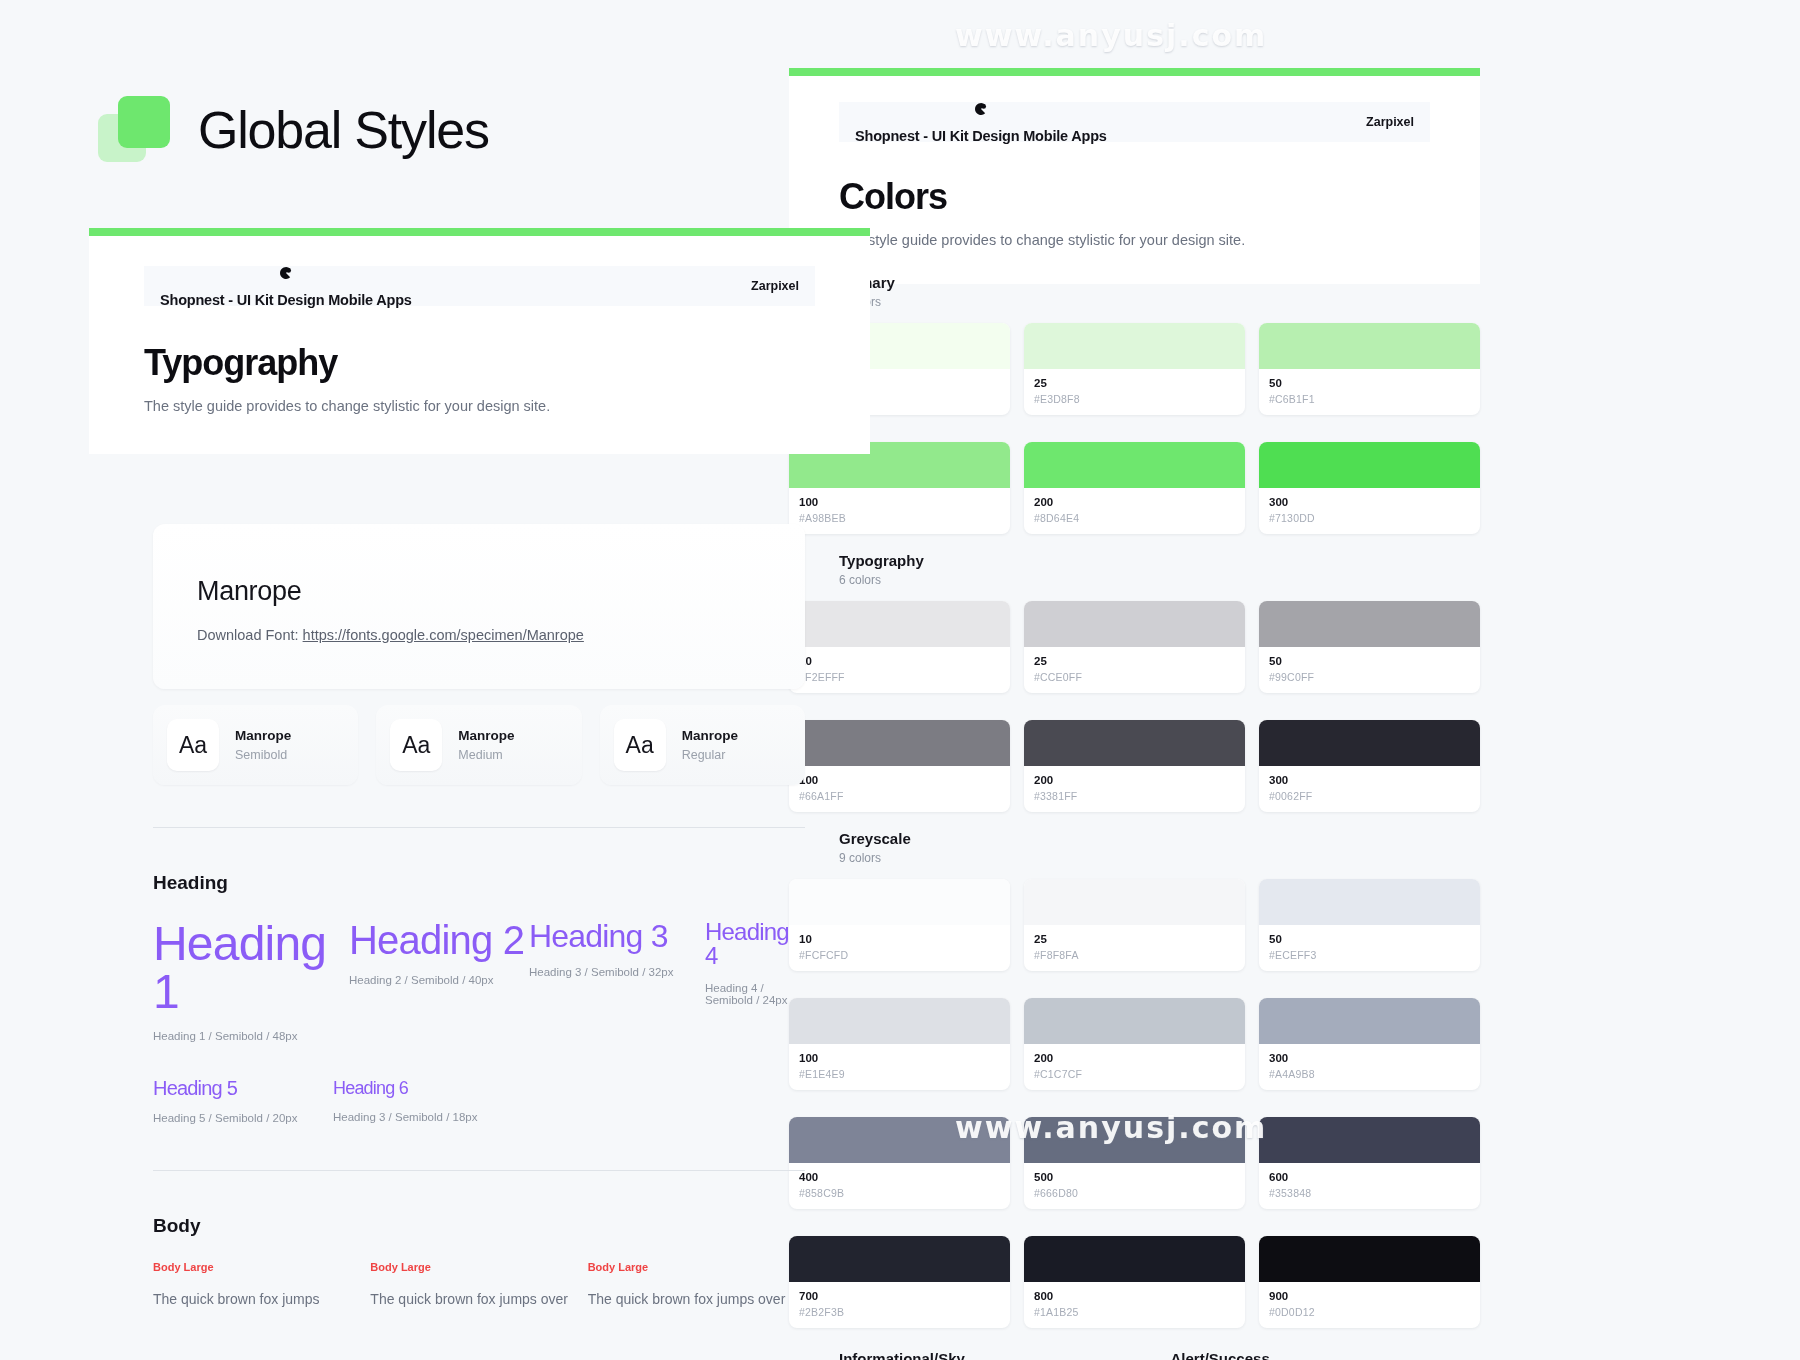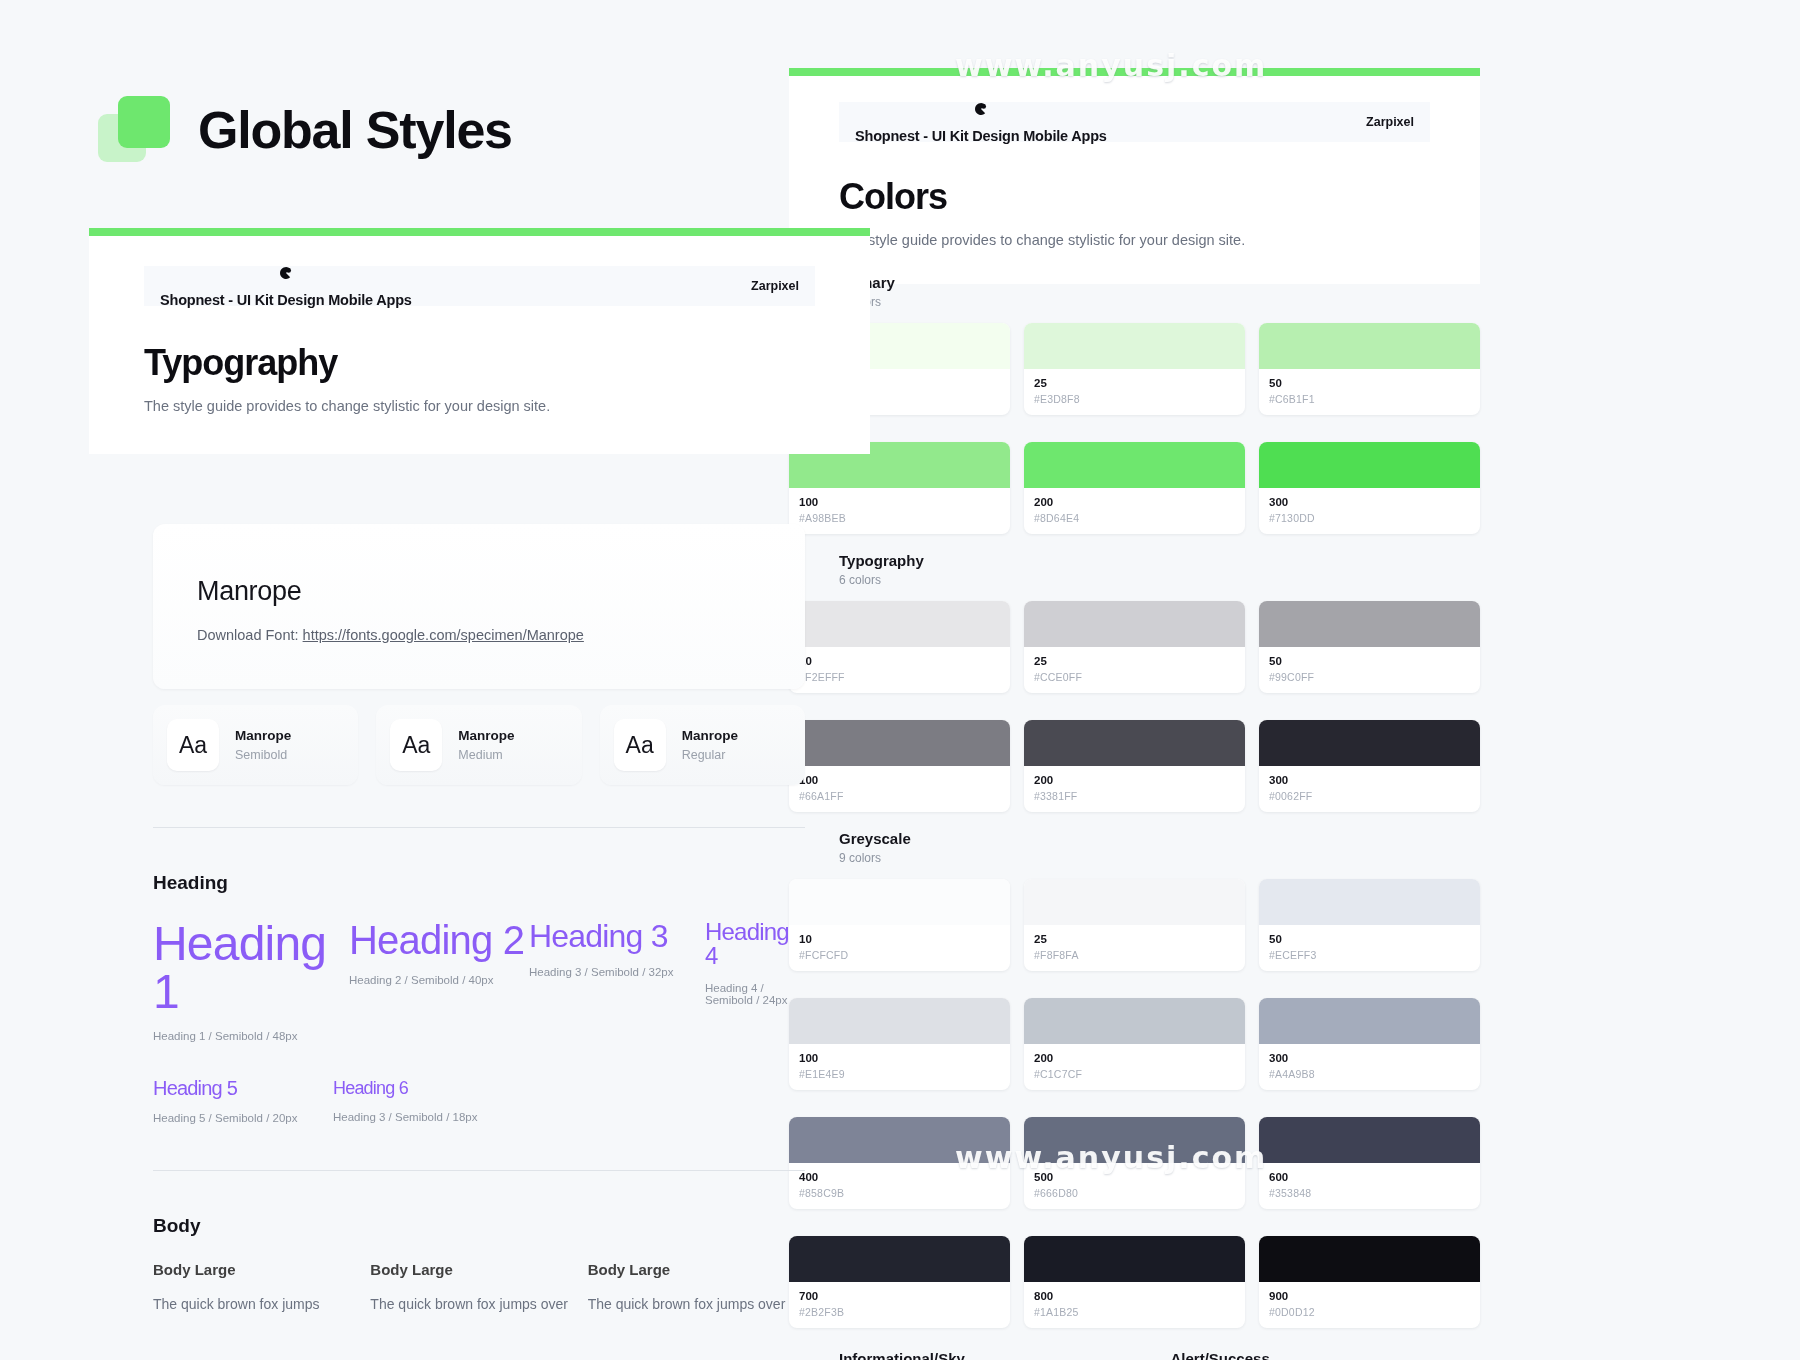--- a/index.html
+++ b/index.html
@@ -15,39 +15,38 @@
   .wm {
     position: absolute;
     font-family: "DejaVu Sans", sans-serif;
     font-weight: 700;
     color: rgba(255,255,255,0.92);
     text-shadow: 0 1px 2px rgba(120,130,145,0.30);
     letter-spacing: 2px;
     pointer-events: none;
     user-select: none;
     z-index: 60;
-    margin-top: 30px;
   }
   .wm-1 { left: 955px; top: 18px; font-size: 30px; }
   .wm-2 { left: 955px; top: 1110px; font-size: 30px; }
 
   
   .title-block { position: absolute; left: 98px; top: 96px; display: flex; align-items: center; }
   .logo-mark { position: relative; width: 72px; height: 68px; }
   .logo-sq-back {
     position: absolute; left: 0; top: 18px; width: 48px; height: 48px;
     background: #c8f3c9; border-radius: 9px;
   }
   .logo-sq-front {
     position: absolute; left: 20px; top: 0; width: 52px; height: 52px;
     background: #6ee76e; border-radius: 9px;
   }
   .page-title {
     margin-left: 28px;
-    font-size: 52px; font-weight: 700; color: #0d0d12;
+    font-size: 52px; font-weight: 400; color: #0d0d12;
     letter-spacing: -1.2px;
   }
 
   
   .panel { position: absolute; background: #ffffff; }
   .panel-accent { height: 8px; background: #6ee76e; }
   .panel-topbar {
     display: flex; align-items: center; justify-content: space-between;
     background: #f7f9fc; height: 40px; padding: 0 16px;
   }
@@ -97,21 +96,21 @@
   .divider { height: 1px; background: #dfe3e8; margin: 42px 0 0 0; }
 
   .section-label { font-size: 19px; font-weight: 600; color: #14141b; margin-top: 44px; }
 
   .head-row { display: flex; margin-top: 26px; }
   .head-item { }
   .head-sample { color: #8b5cf6; font-weight: 400; letter-spacing: -0.8px; line-height: 1; }
   .head-meta { font-size: 11.5px; color: #8d94a0; margin-top: 14px; }
 
   .body-row { display: flex; margin-top: 24px; }
-  .body-label { font-size: 15px; font-weight: 700; color: #404040; }
+  .body-label { font-size: 11px; font-weight: 700; color: #ef4444; }
   .body-text { font-size: 14px; color: #6b7280; margin-top: 16px; line-height: 1.5; }
 
   
   .colors-content { position: absolute; left: 789px; top: 256px; width: 691px; }
   .swatch-group { margin-top: 0; }
   .group-head { padding: 18px 0 14px 50px; }
   .group-title { font-size: 15px; font-weight: 700; color: #14141b; }
   .group-count { font-size: 12px; color: #8d94a0; margin-top: 4px; }
 
   .swatch-grid { display: flex; gap: 14px; padding: 0 0 0 0; }

